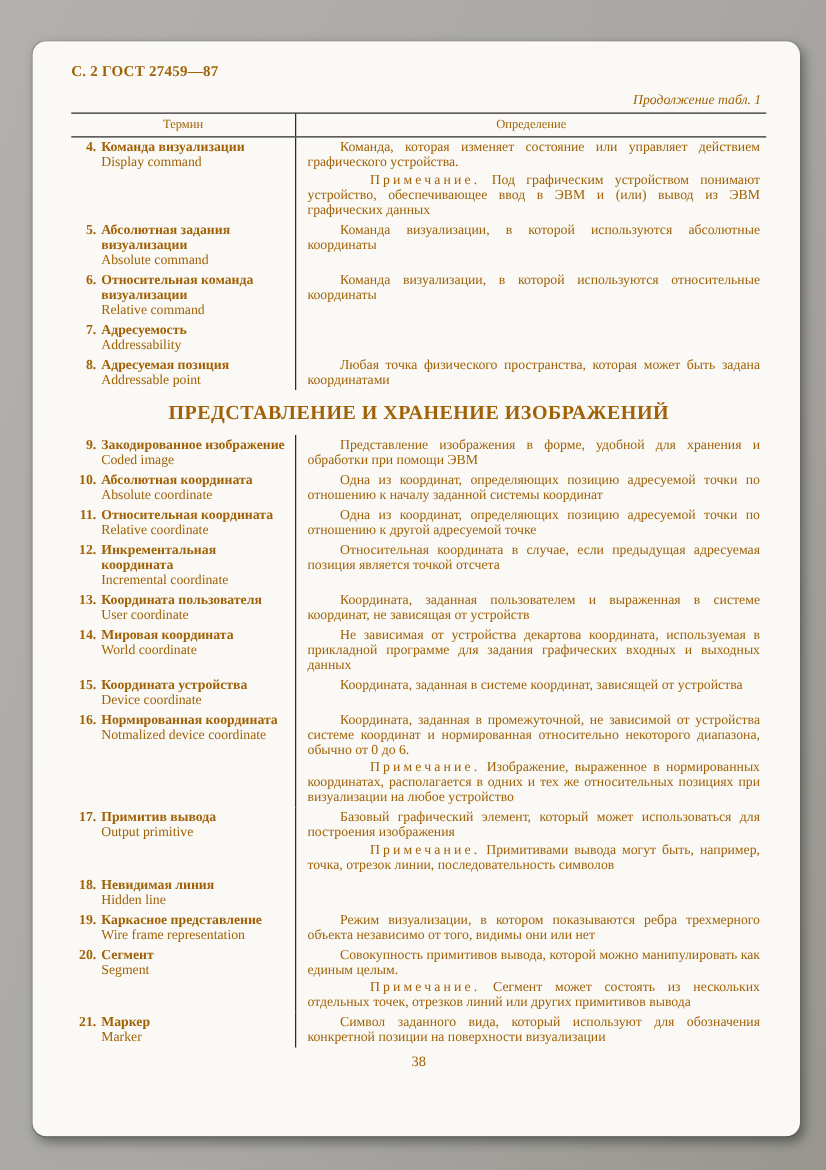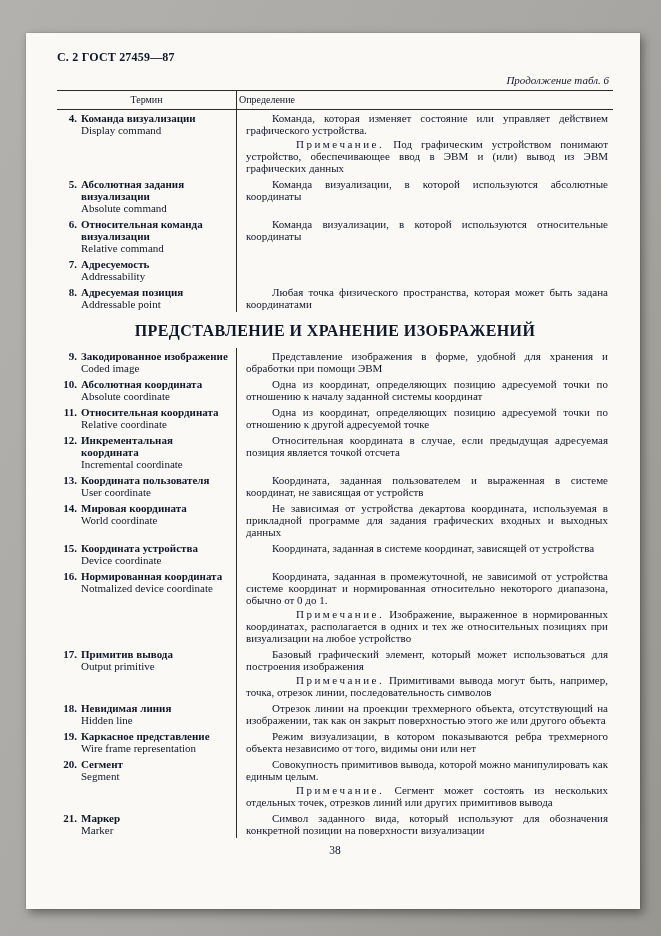--- a/index.html
+++ b/index.html
@@ -13,22 +13,23 @@
   .scan {
     position: absolute;
     inset: 0;
     background: linear-gradient(115deg, #b2b1ae 0%, #a8a7a4 55%, #97968f 100%);
   }
   .sheet {
     position: absolute;
     left: 26px; top: 33px; right: 21px; bottom: 27px;
     background: #faf9f5;
     box-shadow: 3px 4px 9px rgba(0,0,0,0.40), 0 0 1px rgba(0,0,0,0.35);
-    color: #0f172a;
+    color: #a16207;
     overflow: hidden;
+    border-radius: 11px;
   }
   .content { padding: 17px 27px 0 31px; }
 
   .page-header {
     font-weight: bold;
     font-size: 12px;
     letter-spacing: 0.2px;
   }
   .table-caption {
     font-style: italic;
@@ -52,21 +53,21 @@
   }
   .t-head-term {
     width: 180px;
     border-right: 1px solid #2b2b2b;
     text-align: center;
     font-size: 10px;
     padding: 3px 2px;
   }
   .t-head-def {
     flex: 1;
-    text-align: left;
+    text-align: center;
     font-size: 10px;
     padding: 3px 2px;
   }
 
   .t-row { display: flex; align-items: stretch; }
   .cell-term {
     width: 180px;
     border-right: 1px solid #2b2b2b;
     padding: 2px 4px 2px 1px;
   }
@@ -111,21 +112,21 @@
 </style>
 </head>
 <body>
 
 <div class="scan">
   <div class="sheet">
     <div class="content">
 
       <div class="page-header">С. 2 ГОСТ 27459—87</div>
 
-      <div class="table-caption">Продолжение табл. 6</div>
+      <div class="table-caption">Продолжение табл. 1</div>
 
       <div class="gost-table">
         <div class="t-head">
           <div class="t-head-term">Термин</div>
           <div class="t-head-def">Определение</div>
         </div>
         <div id="table-body">
             <div class="t-row">
               <div class="cell-term">
                 <div class="term-flex">
@@ -297,21 +298,21 @@
               <div class="cell-term">
                 <div class="term-flex">
                   <span class="term-num">16.</span>
                   <div class="term-text">
                     <div class="term-ru">Нормированная координата</div>
                     <div class="term-en">Notmalized device coordinate</div>
                   </div>
                 </div>
               </div>
               <div class="cell-def">
-                <p class="def">Координата, заданная в промежуточной, не зависимой от устройства системе координат и нормированная относительно некоторого диапазона, обычно от 0 до 1.</p>
+                <p class="def">Координата, заданная в промежуточной, не зависимой от устройства системе координат и нормированная относительно некоторого диапазона, обычно от 0 до 6.</p>
                 <p class="note"><span class="note-label">Примечание.</span> Изображение, выраженное в нормированных координатах, располагается в одних и тех же относительных позициях при визуализации на любое устройство</p>
               </div>
             </div>
             <div class="t-row">
               <div class="cell-term">
                 <div class="term-flex">
                   <span class="term-num">17.</span>
                   <div class="term-text">
                     <div class="term-ru">Примитив вывода</div>
                     <div class="term-en">Output primitive</div>
@@ -325,23 +326,20 @@
             </div>
             <div class="t-row">
               <div class="cell-term">
                 <div class="term-flex">
                   <span class="term-num">18.</span>
                   <div class="term-text">
                     <div class="term-ru">Невидимая линия</div>
                     <div class="term-en">Hidden line</div>
                   </div>
                 </div>
-              </div>
-              <div class="cell-def">
-                <p class="def">Отрезок линии на проекции трехмерного объекта, отсутствующий на изображении, так как он закрыт поверхностью этого же или другого объекта</p>
               </div>
             </div>
             <div class="t-row">
               <div class="cell-term">
                 <div class="term-flex">
                   <span class="term-num">19.</span>
                   <div class="term-text">
                     <div class="term-ru">Каркасное представление</div>
                     <div class="term-en">Wire frame representation</div>
                   </div>

